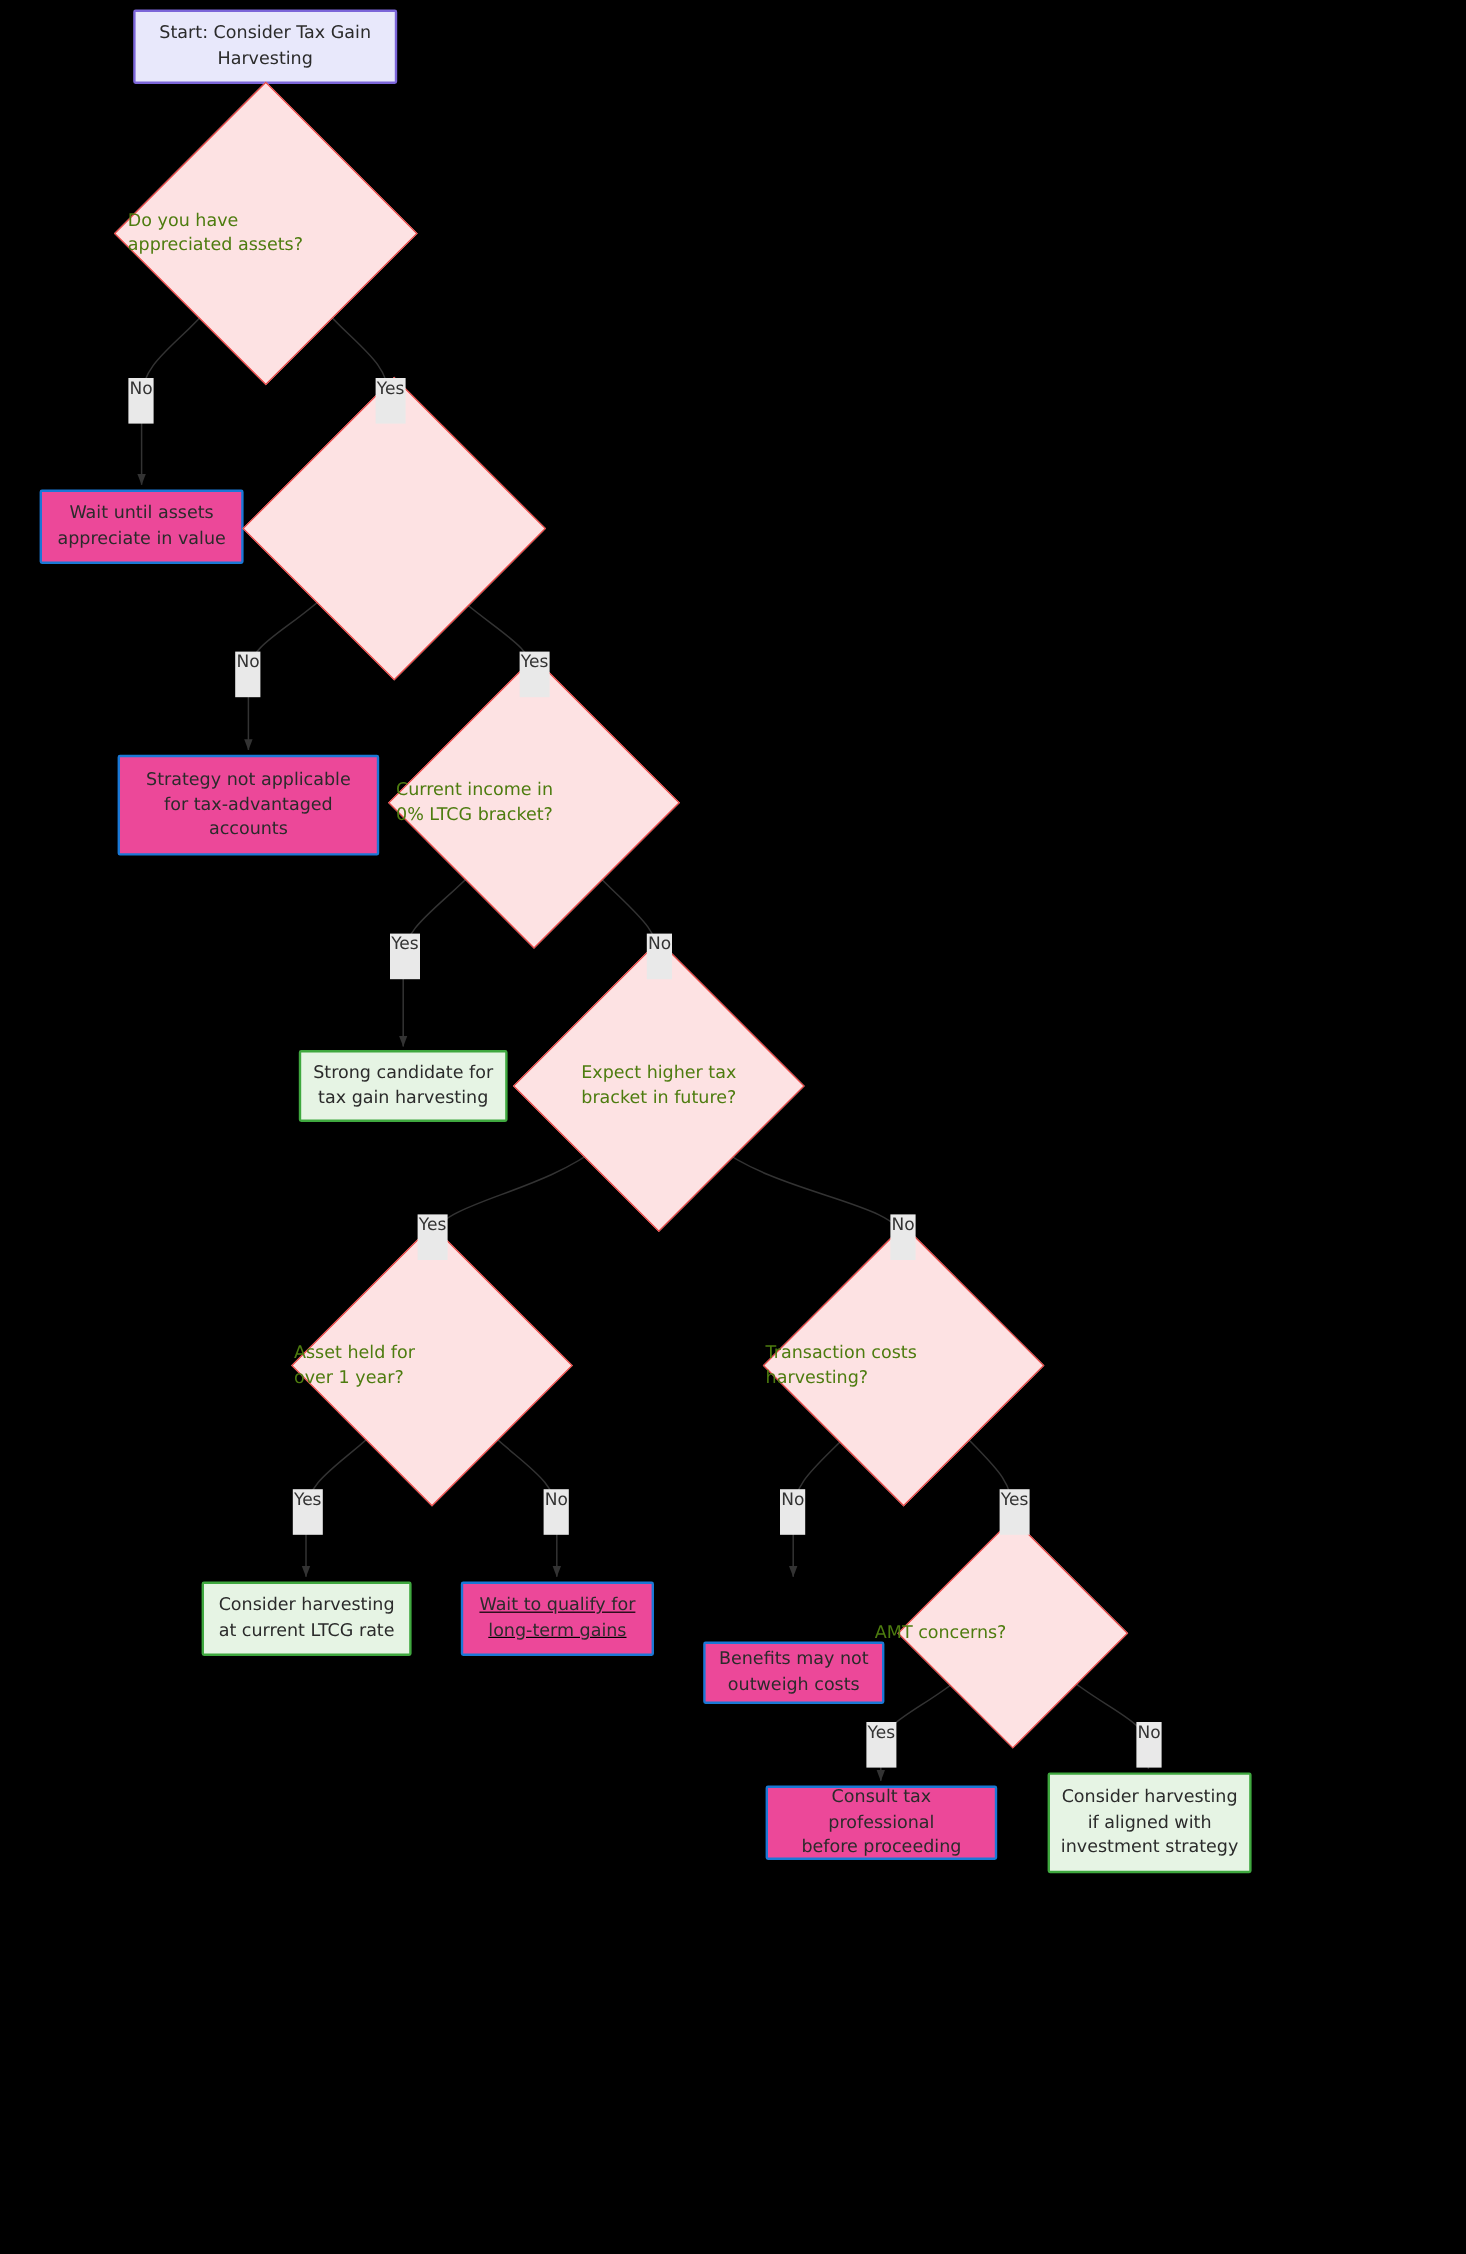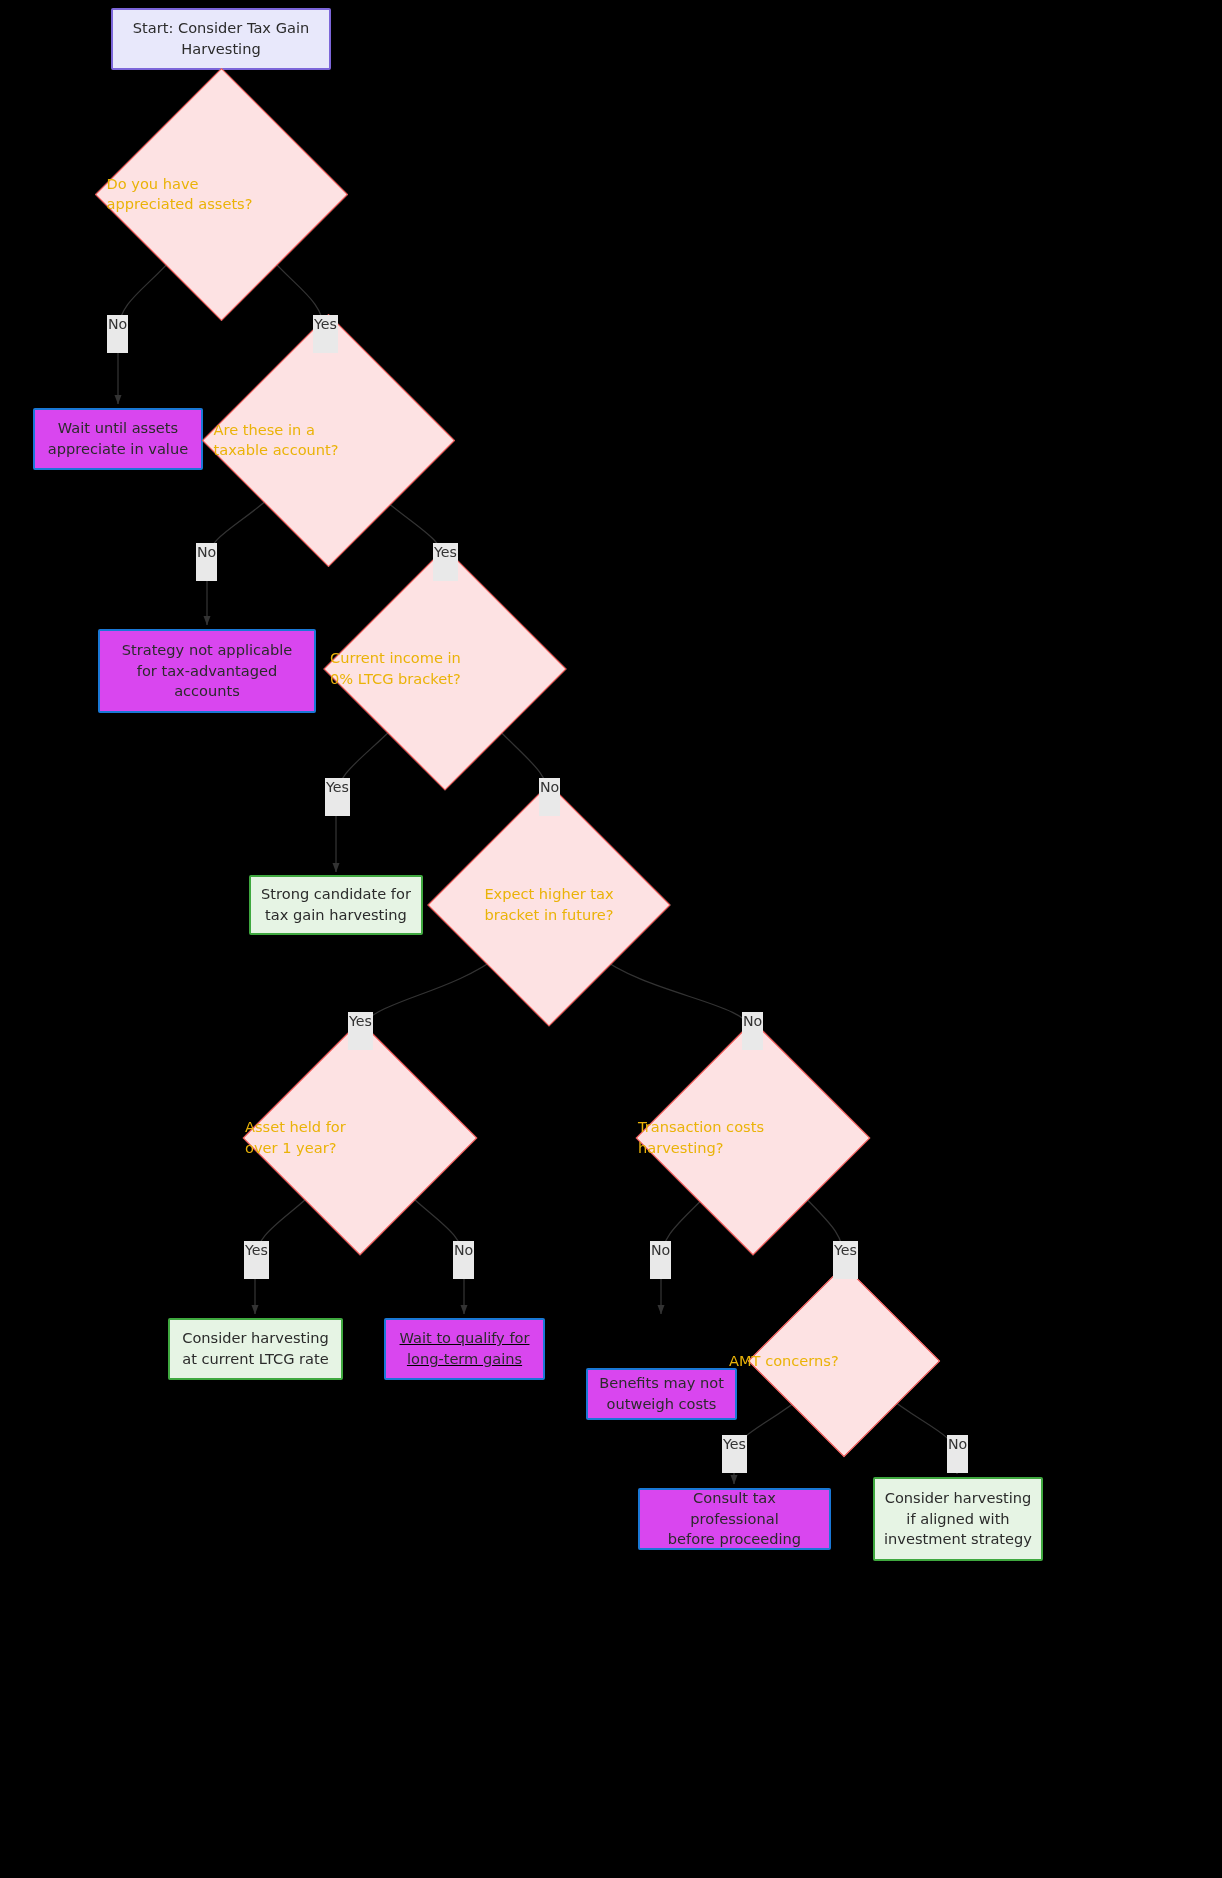--- a/index.html
+++ b/index.html
@@ -10,30 +10,30 @@
 
   .node{position:absolute;box-sizing:border-box;display:flex;align-items:center;
         justify-content:center;text-align:center;}
   .node .txt{display:block;line-height:1.42;white-space:pre-line;}
 
   
   .rect{border-width:2px;border-style:solid;border-radius:2px;}
   .rect .txt{font-size:14.6px;color:#2b2b2b;padding:0 8px;}
 
   .n-start{background:#e8e8fb;border-color:#7c66d9;}
-  .n-info {background:#d946ef;border-color:#1a78d6;}
+  .n-info {background:#ec4899;border-color:#1a78d6;}
   .n-good {background:#e6f4e4;border-color:#3fa83f;}
 
   
   .diamond{position:absolute;}
   .diamond .shape{position:absolute;left:0;top:0;width:100%;height:100%;
        background:#fde2e3;border:1.6px solid #e8413f;
        transform:rotate(45deg);box-sizing:border-box;}
   .diamond .txt{position:absolute;left:50%;top:50%;transform:translate(-50%,-50%);
-       font-size:14.6px;color:#eab308;width:230px;line-height:1.42;white-space:pre-line;}
+       font-size:14.6px;color:#4d7c0f;width:230px;line-height:1.42;white-space:pre-line;}
 
   
   .elabel{position:absolute;background:#e9e9e9;color:#333;font-size:14.2px;
           line-height:1.18;padding:1px 1px 20px 1px;white-space:nowrap;}
 </style>
 </head>
 <body>
 
 <div id="stage">
 
@@ -88,22 +88,20 @@
 appreciated assets?</span>
   </div>
 
   <div class="node rect n-info" style="left:5px;top:408px;width:170px;height:62px;">
     <span class="txt">Wait until assets
 appreciate in value</span>
   </div>
 
   <div class="diamond" style="left:211px;top:351px;width:179px;height:179px;">
     <div class="shape"></div>
-    <span class="txt">Are these in a
-taxable account?</span>
   </div>
 
   <div class="node rect n-info" style="left:70px;top:629px;width:218px;height:84px;">
     <span class="txt">Strategy not applicable
 for tax-advantaged
 accounts</span>
   </div>
 
   <div class="diamond" style="left:331px;top:583px;width:172px;height:172px;">
     <div class="shape"></div>

